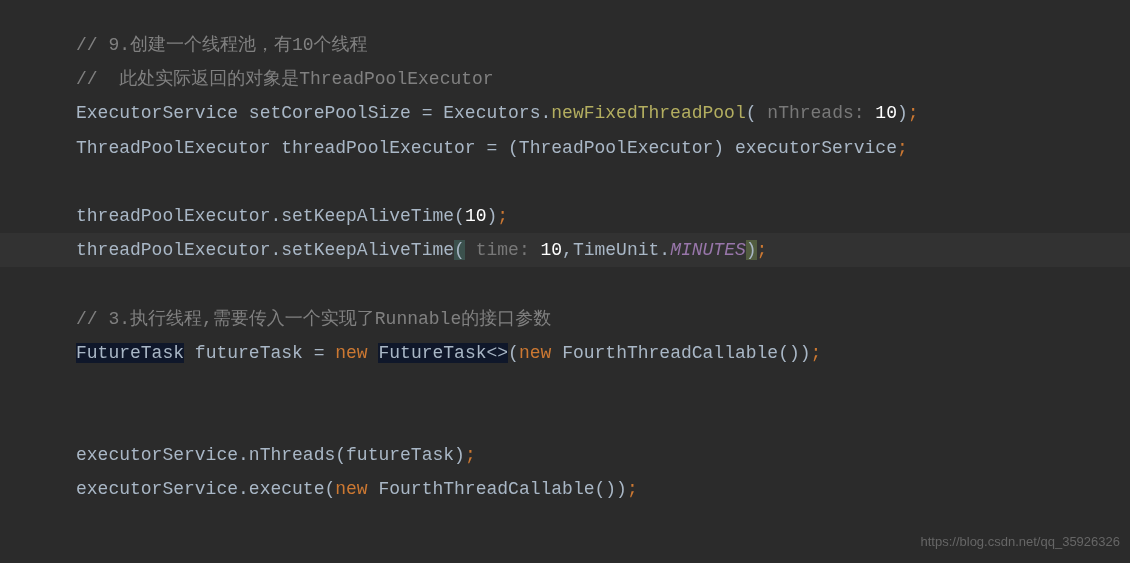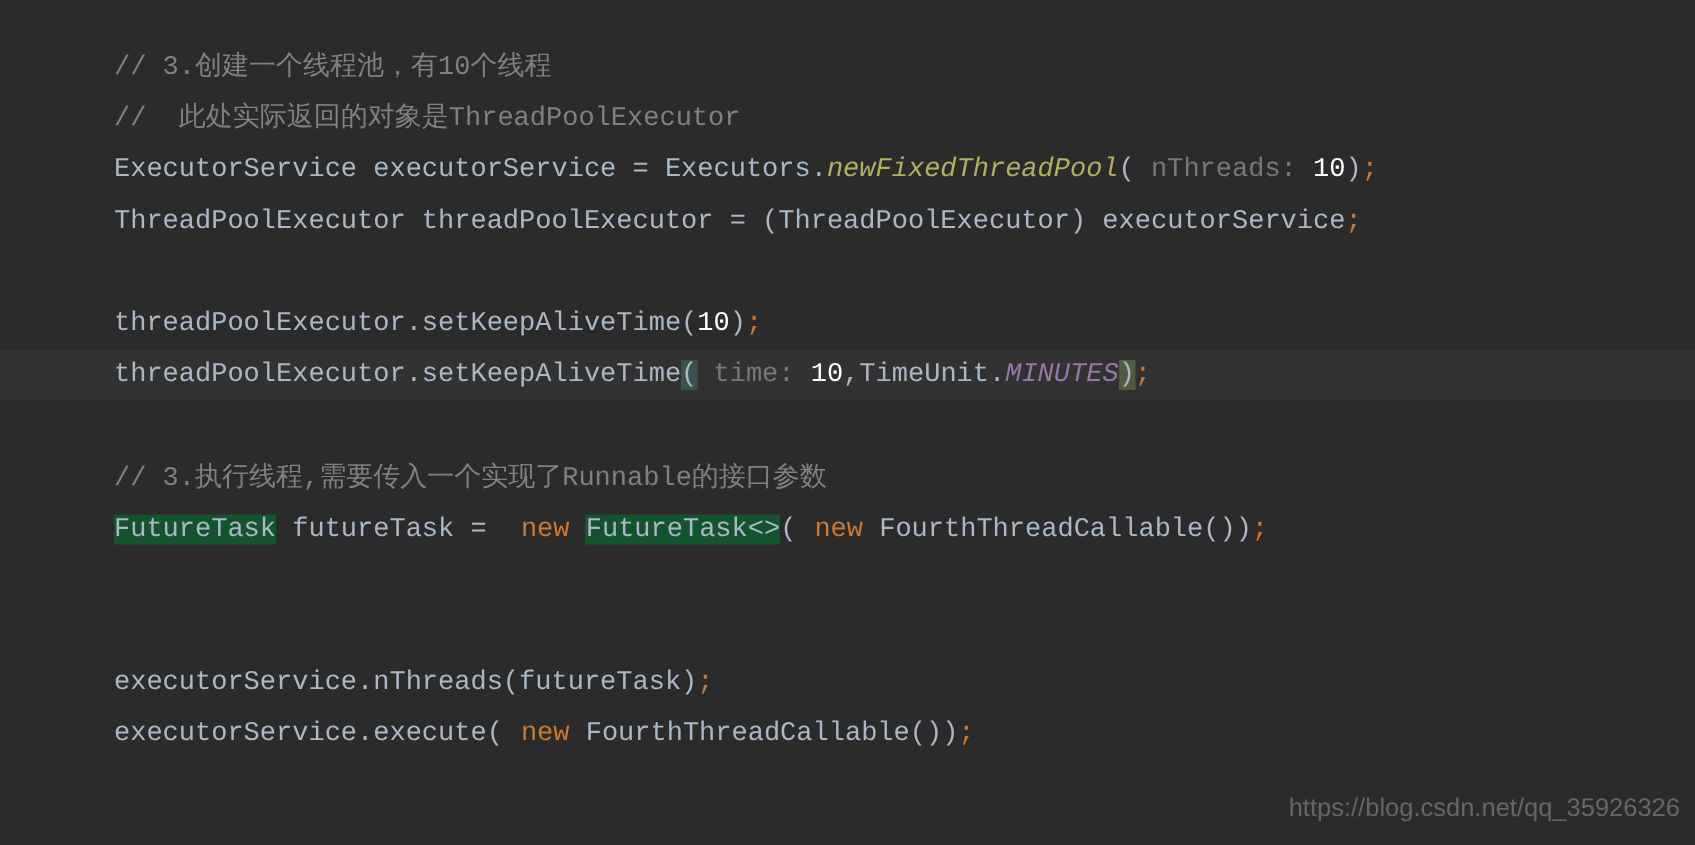--- a/index.html
+++ b/index.html
@@ -16,51 +16,51 @@
       width: 1130px;
       height: 563px;
       overflow: hidden;
       position: relative;
       padding: 28px 0 0 76px;
     }
     .code-container {
       white-space: pre;
     }
     .comment { color: #808080; }
-    .keyword { color: #cc7832; margin-left: 12px; }
-    .method-static { color: #b3ae60; font-style: italic; }
+    .keyword { color: #cc7832; }
+    .method-static { color: #b3ae60; }
     .param-hint { color: #787878; text-align: center; }
     .number { color: #ffffff; }
     .semicolon { color: #cc7832; }
     .constant { color: #9876aa; font-style: italic; }
-    .warning-bg { background-color: #14532d; }
+    .warning-bg { background-color: #0f172a; }
     .bracket-highlight { background-color: #3b514d; }
     .bracket-highlight-end { background-color: #515c3f; }
     .line-highlight {
       display: inline-block;
       background-color: #323232;
       margin-left: -76px;
       padding-left: 76px;
       width: 1130px;
     }
     .watermark {
       position: absolute;
       bottom: 8px;
       right: 10px;
       color: #666;
-      font-size: 17px;
+      font-size: 13px;
       font-family: Arial, sans-serif;
     }
   </style>
 </head>
 <body>
 
-<div class="code-container"><span class="comment">// 3.创建一个线程池，有10个线程</span>
+<div class="code-container"><span class="comment">// 9.创建一个线程池，有10个线程</span>
 <span class="comment">//  此处实际返回的对象是ThreadPoolExecutor</span>
-<span>ExecutorService executorService = Executors.</span><span class="method-static">newFixedThreadPool</span><span>(</span><span class="param-hint"> nThreads: </span><span class="number">10</span><span>)</span><span class="semicolon">;</span>
+<span>ExecutorService setCorePoolSize = Executors.</span><span class="method-static">newFixedThreadPool</span><span>(</span><span class="param-hint"> nThreads: </span><span class="number">10</span><span>)</span><span class="semicolon">;</span>
 <span>ThreadPoolExecutor threadPoolExecutor = (ThreadPoolExecutor) executorService</span><span class="semicolon">;</span>
 
 <span>threadPoolExecutor.setKeepAliveTime(</span><span class="number">10</span><span>)</span><span class="semicolon">;</span>
 <span class="line-highlight"><span>threadPoolExecutor.setKeepAliveTime</span><span class="bracket-highlight">(</span><span class="param-hint"> time: </span><span class="number">10</span><span>,TimeUnit.</span><span class="constant">MINUTES</span><span class="bracket-highlight-end">)</span><span class="semicolon">;</span></span>
 
 <span class="comment">// 3.执行线程,需要传入一个实现了Runnable的接口参数</span>
 <span class="warning-bg">FutureTask</span><span> futureTask = </span><span class="keyword">new</span><span> </span><span class="warning-bg">FutureTask&lt;&gt;</span><span>(</span><span class="keyword">new</span><span> FourthThreadCallable())</span><span class="semicolon">;</span>
 
 
 <span>executorService.nThreads(futureTask)</span><span class="semicolon">;</span>

